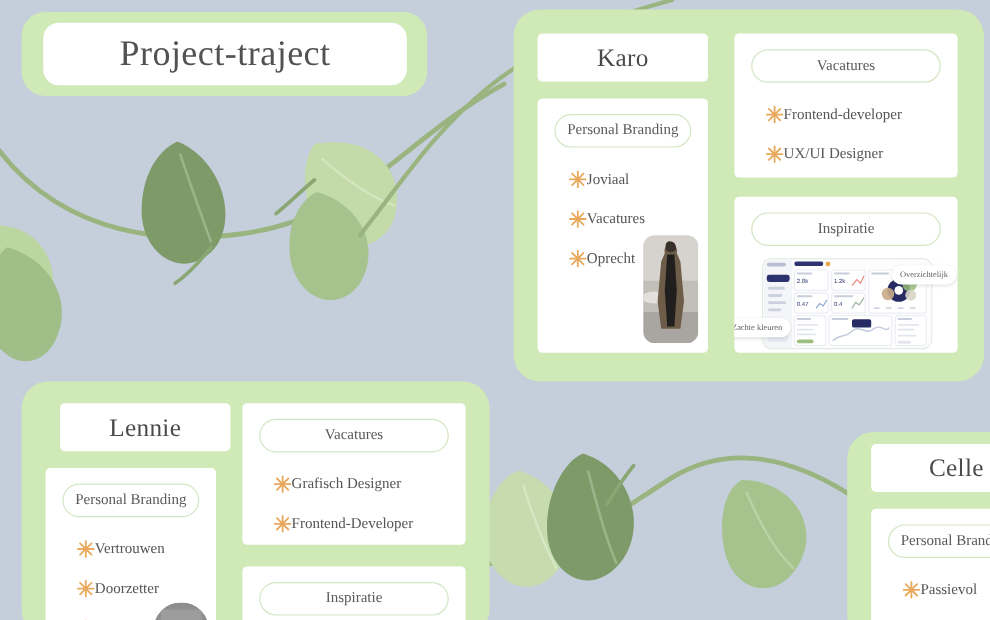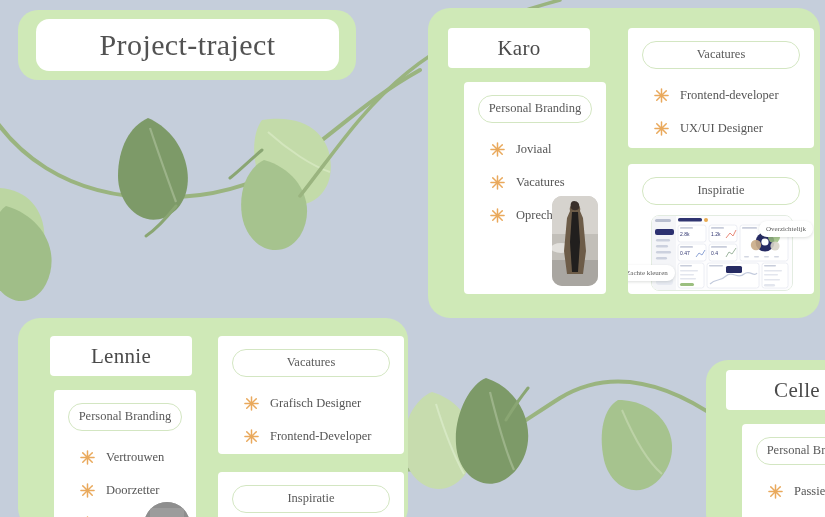--- a/index.html
+++ b/index.html
@@ -82,38 +82,37 @@
     text-align: center;
     padding: 5px 0 6px;
     display: block;
   }
 
   
   .rows { margin-top: 10px; }
   .row {
     display: flex;
     align-items: center;
-    gap: 11px;
     height: 33px;
     padding-left: 12px;
     position: relative;
     z-index: 2;
   }
   .row-label {
     font-size: 12.5px;
     color: #555;
     white-space: nowrap;
   }
   .flower {
     width: 15px; height: 15px;
     flex: 0 0 15px;
   }
 
   
-  .body-card { padding: 13px 14px 12px; box-sizing: border-box; overflow: hidden; margin-left: 16px; }
+  .body-card { padding: 13px 14px 12px; box-sizing: border-box; overflow: hidden; }
 
   
   #card-karo-name  { left: 448px; top: 28px;  width: 142px; height: 40px; }
   #card-karo-body  { left: 448px; top: 82px;  width: 142px; height: 212px; }
   #karo-photo {
     position: absolute;
     right: 8px;
     bottom: 8px;
     width: 46px; height: 90px;
     border-radius: 10px;

